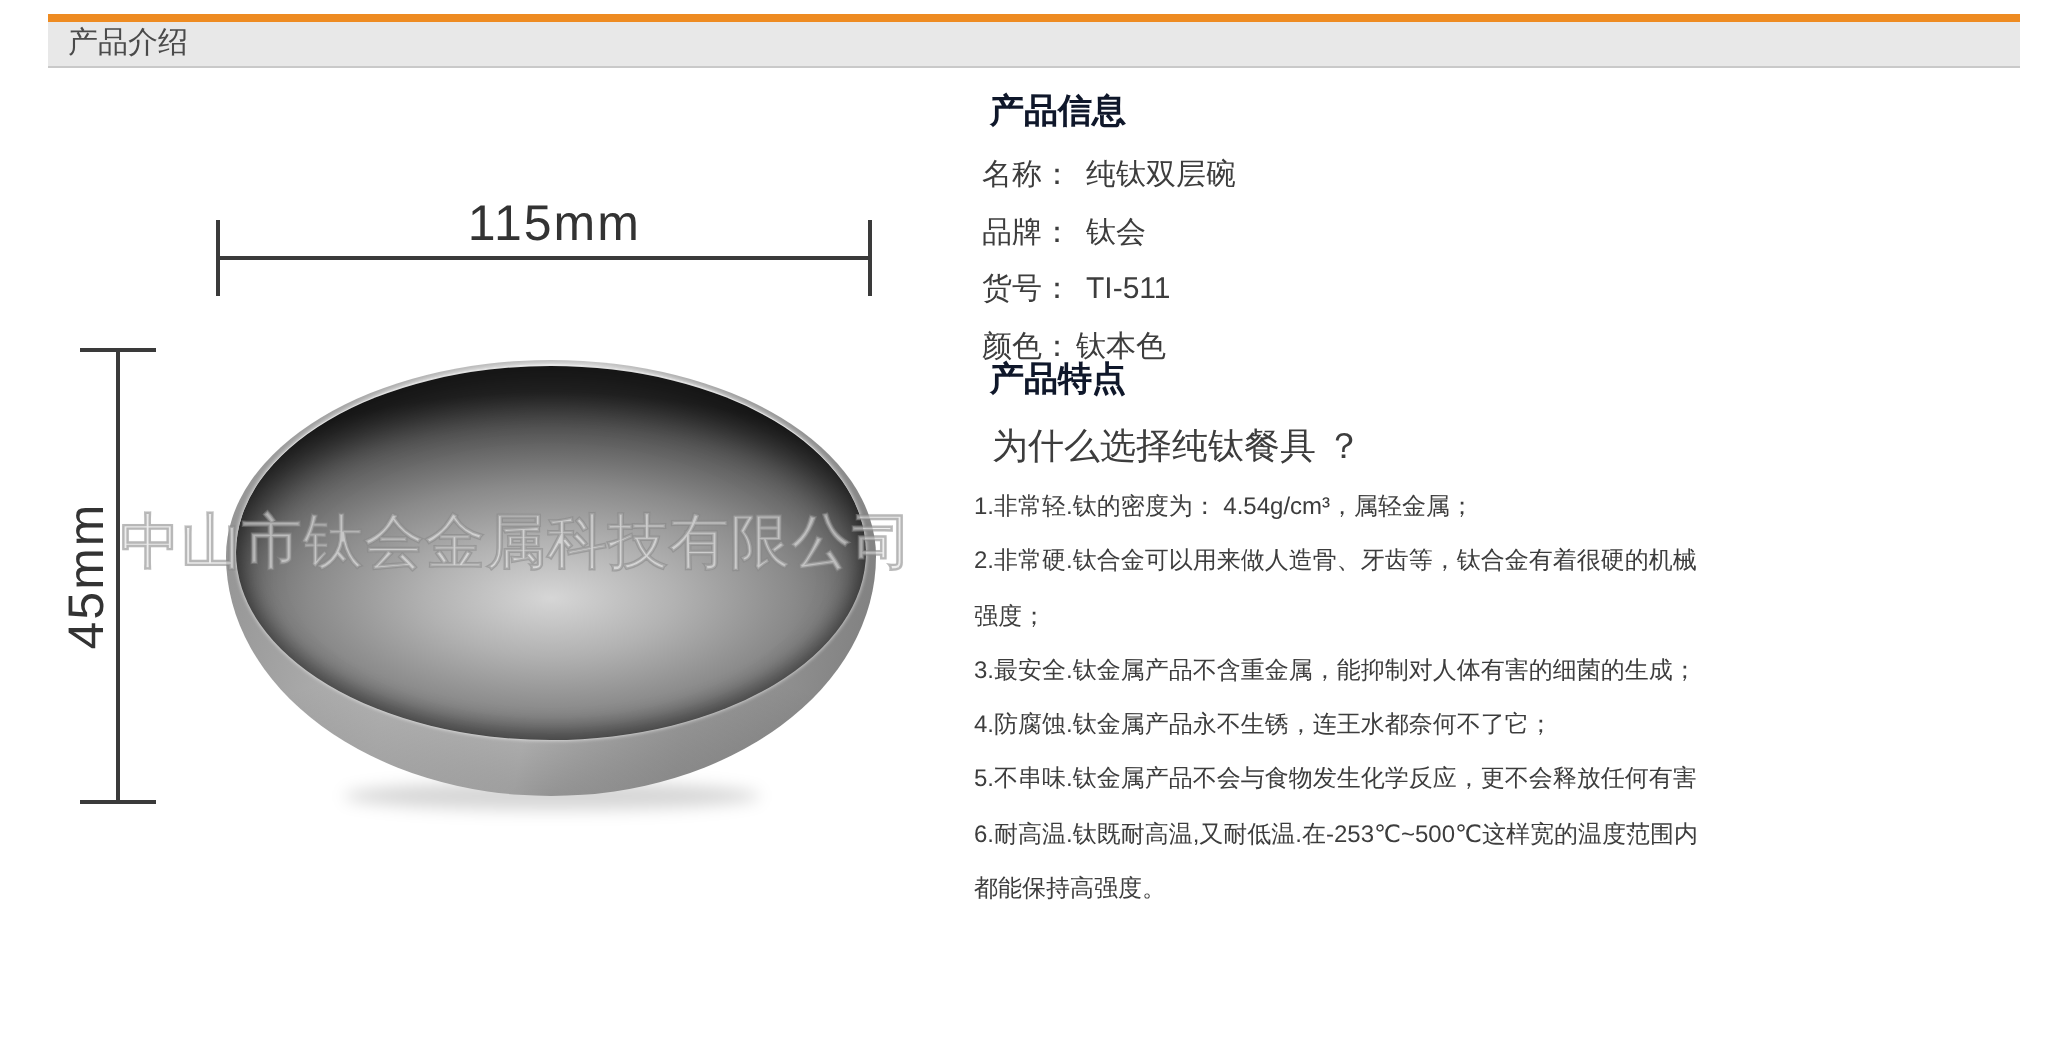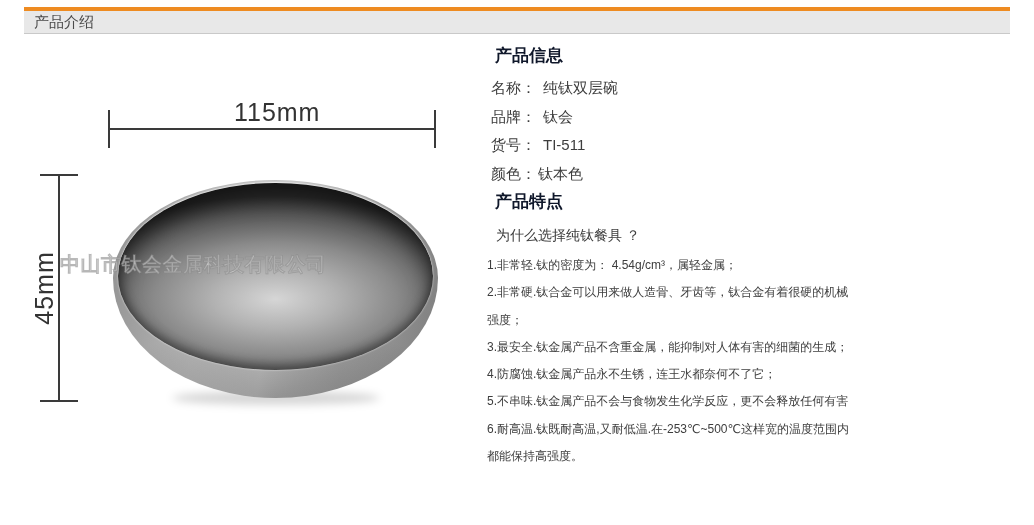--- a/index.html
+++ b/index.html
@@ -48,36 +48,36 @@
       box-shadow: inset 0 14px 20px rgba(0,0,0,0.55),
                   inset 0 -5px 10px rgba(0,0,0,0.35),
                   0 0 2px rgba(255,255,255,0.8);
       border-top:1px solid rgba(245,245,245,0.9);
   }
   .bowl-shadow { position:absolute; left:18%; bottom:-7px; width:64%; height:14px;
       border-radius:50%; background:rgba(0,0,0,0.16); filter:blur(4px); }
 
   
   .watermark { position:absolute; left:60px; top:211px; z-index:6;
-      font-size:20px; letter-spacing:0.5px; white-space:nowrap;
+      font-size:30px; letter-spacing:0.5px; white-space:nowrap;
       color:rgba(255,255,255,0.5);
       -webkit-text-stroke:1.2px rgba(135,135,135,0.55);
       text-shadow:0 0 1px rgba(150,150,150,0.35); }
 
   
   .info-section { position:absolute; left:487px; top:46px; width:540px; color:#3d3d3d; }
   .section-title { font-size:17px; font-weight:bold; color:#0f172a; line-height:20px; margin:0 0 8px 8px; }
   .info-rows { margin-left:4px; }
   .info-row { font-size:15px; line-height:28.6px; white-space:nowrap; }
   .info-label { color:#3d3d3d; }
   .info-value { margin-left:7px; color:#3d3d3d; }
   .info-row:last-child .info-value { margin-left:2px; }
 
-  .features-section { position:absolute; left:487px; top:192px; width:545px; color:#3d3d3d; }
-  .features-question { font-size:14px; line-height:26px; margin:10px 0 4px 9px; white-space:nowrap; }
+  .features-section { position:absolute; left:487px; top:180px; width:545px; color:#3d3d3d; }
+  .features-question { font-size:18px; line-height:26px; margin:10px 0 4px 9px; white-space:nowrap; }
   .feature-lines { margin-top:2px; }
   .feature-line { font-size:12px; line-height:27.3px; white-space:nowrap; }
 </style>
 </head>
 <body>
 
 <div class="page">
 
   <div class="header">
     <div class="header-accent"></div>

